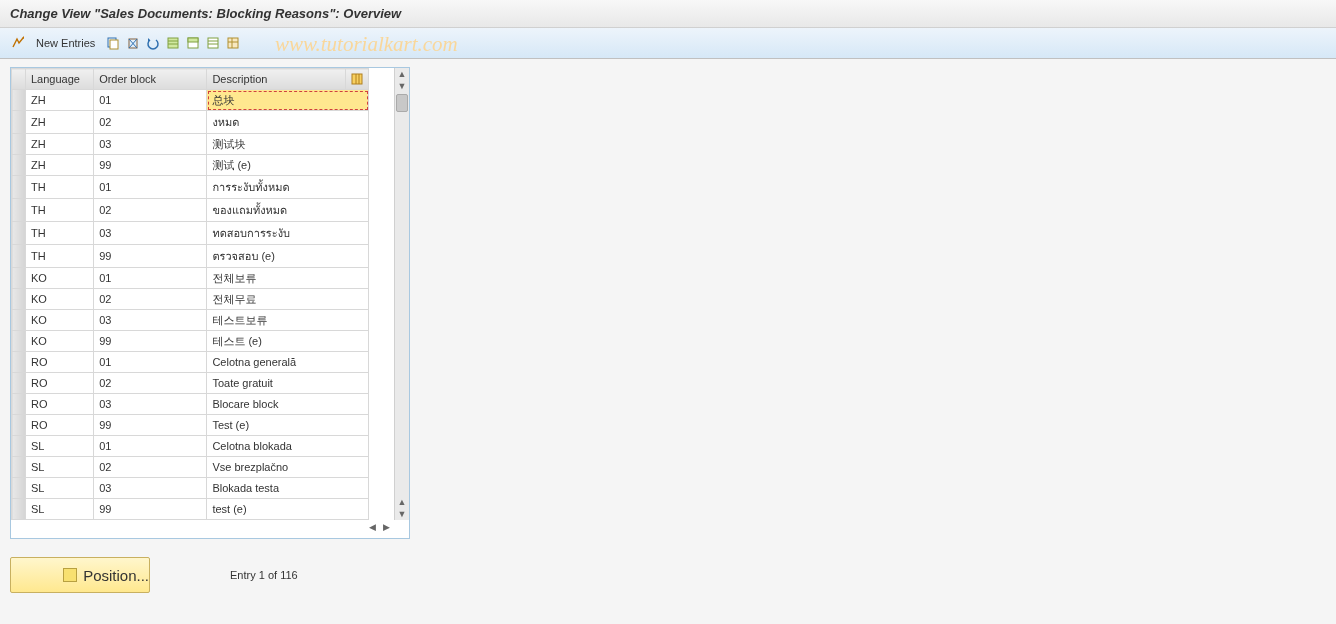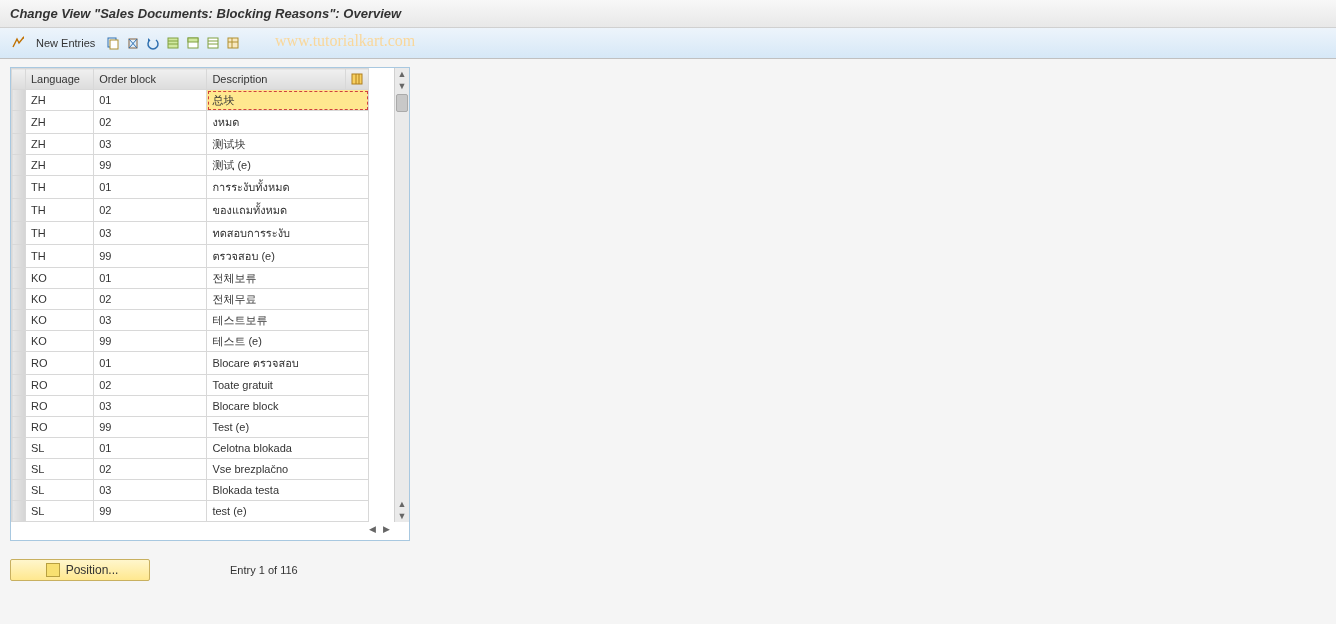--- a/index.html
+++ b/index.html
@@ -47,24 +47,25 @@
     .new-entries-btn {
       font-size: 11px;
       color: #333;
       padding: 0 6px;
       cursor: pointer;
     }
     .watermark {
       position: absolute;
       left: 275px;
       top: 4px;
-      font-size: 16px;
+      font-size: 21px;
       color: #f9d79b;
       font-family: Georgia, serif;
       pointer-events: none;
+      font-style: italic;
     }
     .table-container {
       margin: 8px 10px;
       border: 1px solid #a8c8e0;
       background: #fff;
       width: 400px;
       padding-bottom:6px;
     }
     .table-wrapper {
       display: flex;
@@ -143,28 +144,28 @@
       cursor:pointer;
     }
     .footer {
       margin: 18px 10px;
       display: flex;
       align-items: center;
       gap: 80px;
     }
     .position-btn {
       width: 140px;
-      height: 22px;
+      height: 36px;
       background: linear-gradient(to bottom, #fff6cc, #ffe88f);
       border: 1px solid #c8b060;
       border-radius: 2px;
-      font-size: 12px;
+      font-size: 15px;
       display: flex;
       align-items: center;
-      justify-content: center;
+      justify-content: flex-end;
       gap: 6px;
       cursor: pointer;
       padding-left:4px;
     }
     .position-btn .pbicon {
       width:14px; height:14px;
       background:#f8e070;
       border:1px solid #b8a040;
       display:inline-block;
     }
@@ -326,21 +327,21 @@
           <tr>
             <td class="row-selector"></td>
             <td>KO</td>
             <td>99</td>
             <td colspan="2">테스트 (e)</td>
           </tr>
           <tr>
             <td class="row-selector"></td>
             <td>RO</td>
             <td>01</td>
-            <td colspan="2">Blocare ตรวจสอบ</td>
+            <td colspan="2">Celotna generală</td>
           </tr>
           <tr>
             <td class="row-selector"></td>
             <td>RO</td>
             <td>02</td>
             <td colspan="2">Toate gratuit</td>
           </tr>
           <tr>
             <td class="row-selector"></td>
             <td>RO</td>

